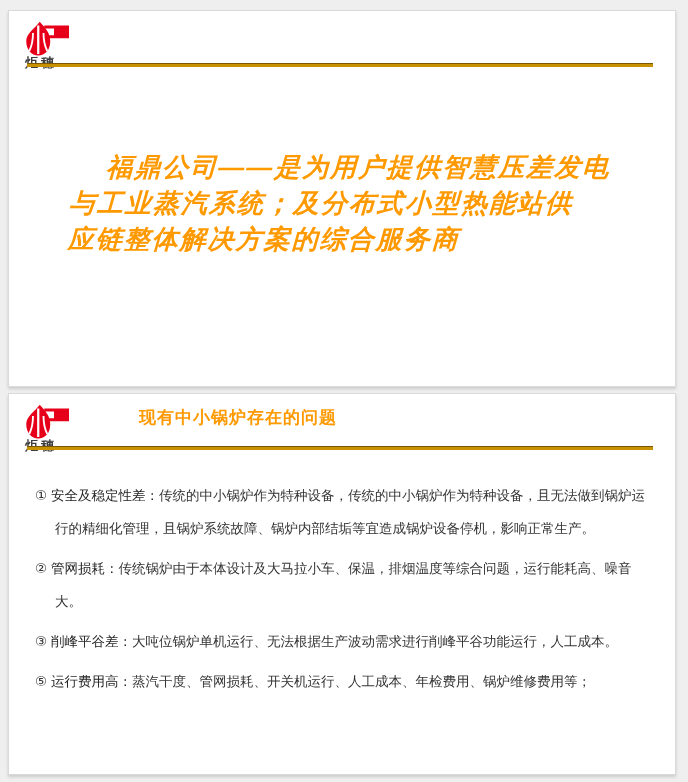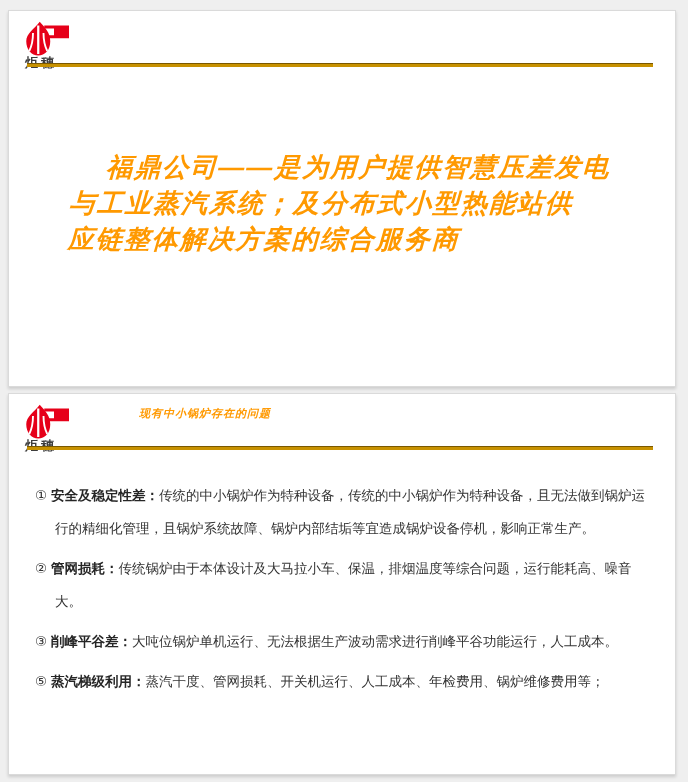--- a/index.html
+++ b/index.html
@@ -40,32 +40,31 @@
     font-size:26px; line-height:36px;
     font-weight:bold; font-style:italic;
     color:#FF9900;
     letter-spacing:2px;
     transform:skewX(-2deg);
   }
   .headline .hl-line1 { text-indent:36px; }
 
   .slide2-title {
     position:absolute; left:130px; top:12px;
-    font-size:11px; font-weight:bold; color:#FF9900;
+    font-size:17px; font-weight:bold; color:#FF9900;
     letter-spacing:1px;
-    font-style:italic;
   }
 
   .problem-list {
     padding:29px 24px 0 26px;
     font-size:13.5px; line-height:33px; color:#333333;
   }
   .item { padding-left:20px; text-indent:-20px; margin-bottom:7px; }
   .item .num { margin-right:4px; }
-  .item .label { font-weight:bold; color:#262626; }
+  .item .label { font-weight:normal; color:#262626; }
 </style>
 </head>
 <body>
 
 <div class="page">
 
   <div class="slide slide-1">
     <div class="slide-header">
       <div class="logo">
         <svg viewBox="0 0 60 48">
@@ -109,18 +108,18 @@
       <div class="item">
         <span class="num">①</span><span class="label">安全及稳定性差：</span><span class="text">传统的中小锅炉作为特种设备，传统的中小锅炉作为特种设备，且无法做到锅炉运行的精细化管理，且锅炉系统故障、锅炉内部结垢等宜造成锅炉设备停机，影响正常生产。</span>
       </div>
       <div class="item">
         <span class="num">②</span><span class="label">管网损耗：</span><span class="text">传统锅炉由于本体设计及大马拉小车、保温，排烟温度等综合问题，运行能耗高、噪音大。</span>
       </div>
       <div class="item">
         <span class="num">③</span><span class="label">削峰平谷差：</span><span class="text">大吨位锅炉单机运行、无法根据生产波动需求进行削峰平谷功能运行，人工成本。</span>
       </div>
       <div class="item">
-        <span class="num">⑤</span><span class="label">蒸汽梯级利用：</span><span class="text">蒸汽干度、管网损耗、开关机运行、人工成本、年检费用、锅炉维修费用等；</span>
+        <span class="num">⑤</span><span class="label">运行费用高：</span><span class="text">蒸汽干度、管网损耗、开关机运行、人工成本、年检费用、锅炉维修费用等；</span>
       </div>
     </div>
   </div>
 
 </div>
 
 </body></html>

